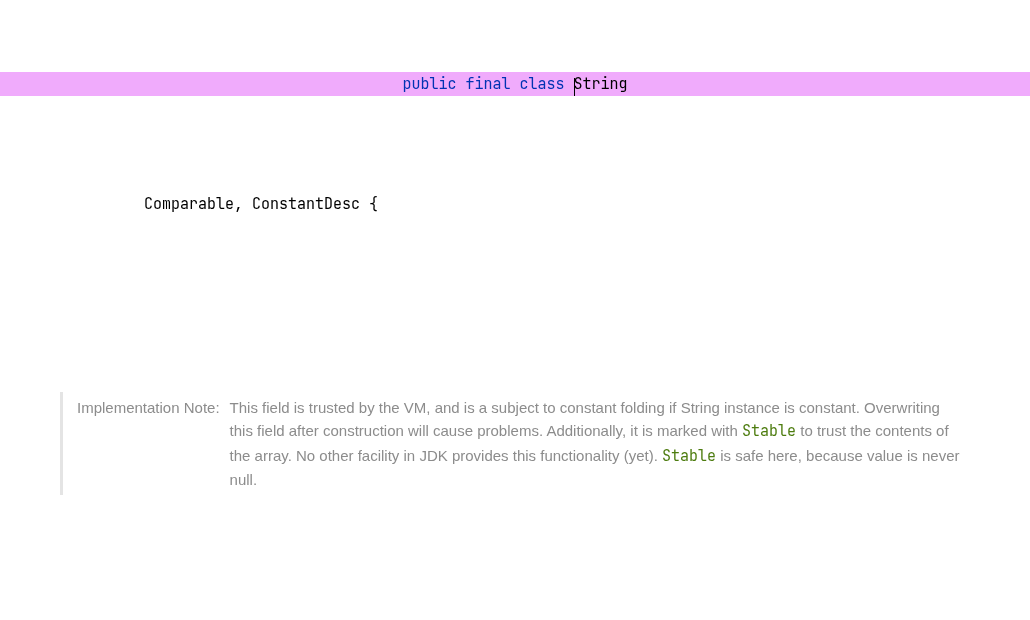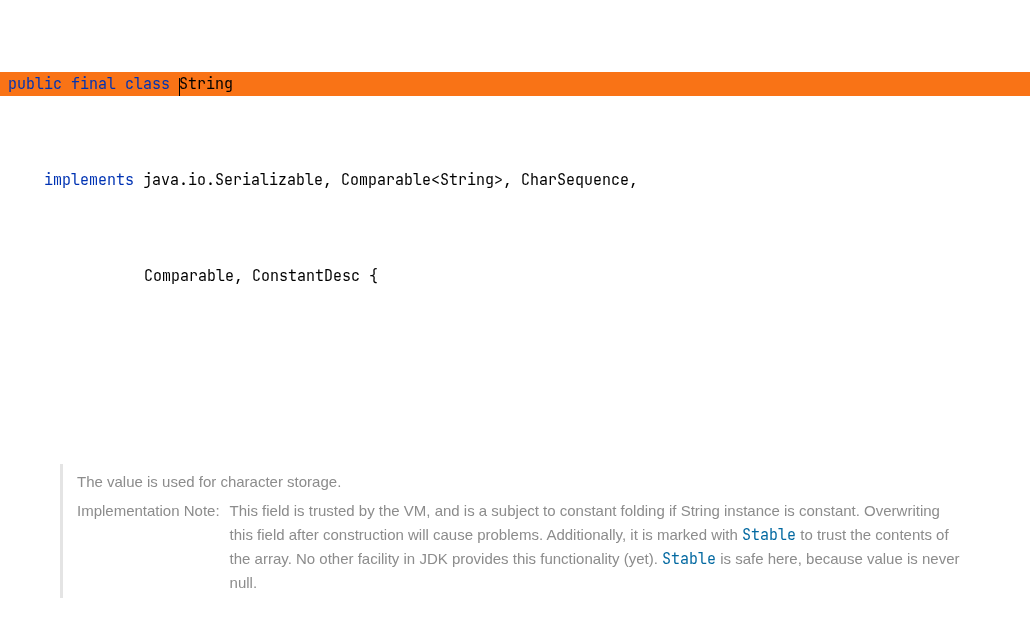--- a/index.html
+++ b/index.html
@@ -12,21 +12,22 @@
     padding: 0;
     width: 1030px;
   }
   .editor {
     white-space: pre;
   }
   .line {
     padding: 0 8px;
   }
   .line.highlighted {
-    background: #f97316;
+    background: #f0abfc;
+    text-align: center;
   }
   .kw { color: #0033b3; }
   .type { color: #000000; }
   .cursor {
     display: inline-block;
     width: 1px;
     height: 18px;
     background: #000;
     vertical-align: text-bottom;
     margin-right: -1px;
@@ -50,39 +51,37 @@
     color: #8c8c8c;
     white-space: normal;
     max-width: 920px;
     line-height: 1.55;
   }
   .doc-block p { margin: 2px 0 6px 0; }
   .doc-table { display: table; }
   .doc-row { display: table-row; }
   .doc-label { display: table-cell; padding-right: 10px; vertical-align: top; white-space: nowrap; text-align: right; }
   .doc-content { display: table-cell; }
-  .doc-code { font-family: "JetBrains Mono","Consolas",monospace; color: #0369a1; }
+  .doc-code { font-family: "JetBrains Mono","Consolas",monospace; color: #4d7c0f; }
 
   .spacer { height: 20px; }
 </style>
 </head>
 <body>
 
 <div class="editor">
 
   <div class="line highlighted"><span class="kw">public</span> <span class="kw">final</span> <span class="kw">class</span> <span class="cursor"></span><span class="type">String</span></div>
 
-  <div class="line">    <span class="kw">implements</span> <span class="type">java.io.Serializable, Comparable&lt;String&gt;, CharSequence,</span></div>
 
   <div class="line">              <span class="indent-guide"></span> <span class="type">Comparable, ConstantDesc {</span></div>
 
   <div class="spacer"></div>
 
   <div class="doc-block">
-    <p>The value is used for character storage.</p>
     <div class="doc-table">
       <div class="doc-row">
         <div class="doc-label">Implementation Note:</div>
         <div class="doc-content"><span>This field is trusted by the VM, and is a subject to constant folding if String instance is constant. Overwriting this field after construction will cause problems. Additionally, it is marked with </span><span class="doc-code">Stable</span><span> to trust the contents of the array. No other facility in JDK provides this functionality (yet). </span><span class="doc-code">Stable</span><span> is safe here, because value is never null.</span></div>
       </div>
     </div>
   </div>
 
   
 

